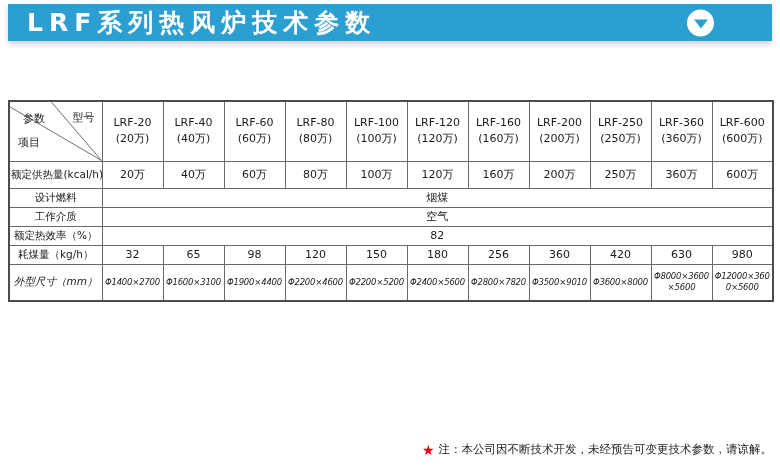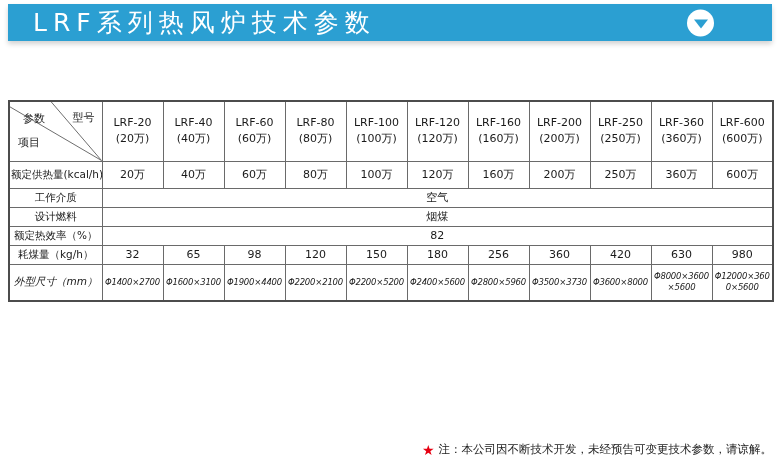--- a/index.html
+++ b/index.html
@@ -7,22 +7,22 @@
     width:780px;height:467px;background:#ffffff;position:relative;overflow:hidden;
     font-family:"DejaVu Sans","Liberation Sans",sans-serif;color:#1a1a1a;
   }
   
   .banner{
     position:absolute;left:8px;top:4px;width:764px;height:37px;
     background:#2b9fd2;display:flex;align-items:center;
     box-shadow:0 3px 5px rgba(0,0,0,.18);
   }
   .banner-title{
-    color:#fff;font-weight:normal;font-size:25px;letter-spacing:6px;
-    padding-left:25px;white-space:nowrap;
+    color:#fff;font-weight:bold;font-size:25px;letter-spacing:6px;
+    padding-left:19px;white-space:nowrap;
   }
   .banner-icon{
     position:absolute;right:58px;top:50%;transform:translateY(-50%);
     width:27px;height:27px;background:#fff;border-radius:50%;
     display:flex;align-items:center;justify-content:center;cursor:pointer;
   }
   .banner-icon .tri{
     width:0;height:0;border-left:7px solid transparent;border-right:7px solid transparent;
     border-top:9px solid #2b9fd2;margin-top:3px;
   }
@@ -155,26 +155,26 @@
         <td>80万</td>
         <td>100万</td>
         <td>120万</td>
         <td>160万</td>
         <td>200万</td>
         <td>250万</td>
         <td>360万</td>
         <td>600万</td>
       </tr>
       <tr>
+        <td class="label">设计燃料</td>
+        <td colspan="11">烟煤</td>
+      </tr>
+      <tr>
         <td class="label">工作介质</td>
         <td colspan="11">空气</td>
-      </tr>
-      <tr>
-        <td class="label">设计燃料</td>
-        <td colspan="11">烟煤</td>
       </tr>
       <tr>
         <td class="label">额定热效率（%）</td>
         <td colspan="11">82</td>
       </tr>
       <tr>
         <td class="label">耗煤量（kg/h）</td>
         <td>32</td>
         <td>65</td>
         <td>98</td>
@@ -185,25 +185,25 @@
         <td>360</td>
         <td>420</td>
         <td>630</td>
         <td>980</td>
       </tr>
       <tr class="small">
         <td class="label">外型尺寸（mm）</td>
         <td>Φ1400×2700</td>
         <td>Φ1600×3100</td>
         <td>Φ1900×4400</td>
-        <td>Φ2200×2100</td>
+        <td>Φ2200×4600</td>
         <td>Φ2200×5200</td>
         <td>Φ2400×5600</td>
-        <td>Φ2800×5960</td>
-        <td>Φ3500×3730</td>
+        <td>Φ2800×7820</td>
+        <td>Φ3500×9010</td>
         <td>Φ3600×8000</td>
         <td>Φ8000×3600×5600</td>
         <td>Φ12000×3600×5600</td>
       </tr>
     </tbody>
 </table>
 
 <div class="footer">
   <span class="star">★</span>
   <span>注：本公司因不断技术开发，未经预告可变更技术参数，请谅解。</span>

